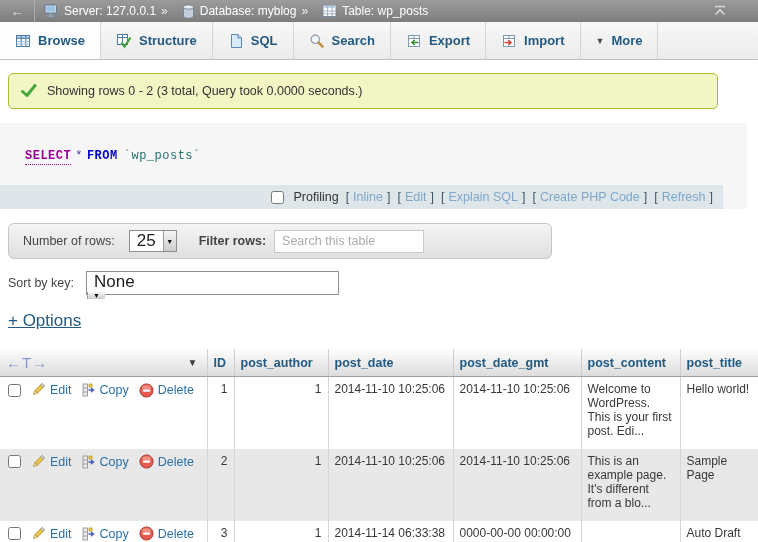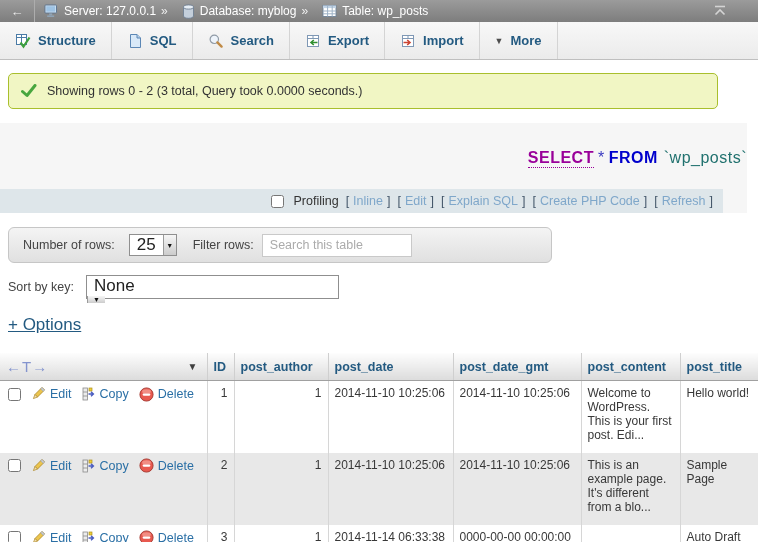--- a/index.html
+++ b/index.html
@@ -30,21 +30,21 @@
   }
   .tab.active { background:#fdfdfd; }
   .more-chevron { font-size:9px; color:#4d4d4d; }
   
   .message {
     margin:13px 40px 0 8px; background:#f1f6c4; border:1px solid #a9bf2d; border-radius:5px;
     padding:10px 12px; display:flex; align-items:center; gap:10px; font-size:12.5px; color:#333;
   }
   
   .query-box { margin-top:14px; width:747px; background:#f6f6f6; padding-top:26px; }
-  .sql-line { margin-left:25px; font-family:Liberation Sans, sans-serif; font-size:16px; letter-spacing:.5px;text-align:right; }
+  .sql-line { margin-left:25px; font-family:Liberation Mono, monospace; font-size:12px; letter-spacing:.5px; }
   .kw-select { color:#990099; font-weight:bold; border-bottom:1px dotted #990099; padding-bottom:1px; cursor:pointer; }
   .sql-star { color:#3a3ac0; margin:0 4px; }
   .kw { color:#0000cc; font-weight:bold; }
   .tbl-name { color:#20716e; margin-left:6px; }
   .profiling-row {
     margin-top:22px; background:#dee6ea; height:24px; width:723px; box-sizing:border-box;
     display:flex; align-items:center; justify-content:flex-end; padding-right:10px;
     font-size:12.5px; color:#333;
   }
   .profiling-row label { display:flex; align-items:center; gap:6px; }
@@ -60,21 +60,21 @@
   .mini-select {
     display:inline-flex; align-items:stretch; background:#fff;
     border:1px solid #8f8f8f; height:22px; box-sizing:border-box; cursor:pointer;
   }
   .sel-val { display:flex; align-items:center; padding:0 7px; font-size:17px; color:#222; flex:1; }
   .sel-btn {
     width:17px; background:linear-gradient(#f6f6f6,#cccccc); border-left:1px solid #9a9a9a;
     display:flex; align-items:center; justify-content:center; font-size:7px; color:#111;
   }
   .rows-select { width:48px; margin-left:14px; }
-  .filter-label { margin-left:16px; }
+  .filter-label { margin-left:22px;font-weight:bold; }
   .text-input {
     margin-left:8px; border:1px solid #c9c9c9; height:23px; width:150px; padding:0 7px;
     font-size:12.5px; color:#333; box-sizing:border-box; font-family:"Liberation Sans", sans-serif;
   }
   .text-input::placeholder { color:#ababab; }
   .sort-row { margin:12px 0 0 8px; display:flex; align-items:center; font-size:12.5px; color:#444; }
   .sort-select { width:253px; height:24px; margin-left:12px;flex-direction:column; }
   .options-link { margin:16px 0 16px 8px; display:inline-block; font-size:17px; color:#235a81; cursor:pointer;text-decoration:underline; }
   
   .grid { width:758px; border-collapse:collapse; table-layout:fixed; font-size:12px; color:#383838; margin-top:2px; }
@@ -147,20 +147,33 @@
       <svg width="16" height="12" viewBox="0 0 16 12">
           <line x1="3" y1="1.5" x2="13" y2="1.5" stroke="#d4d4d4" stroke-width="1.6"></line>
           <path d="M3.5 9.5 L8 5 L12.5 9.5" fill="none" stroke="#d4d4d4" stroke-width="1.6"></path>
         </svg>
     </span>
   </div>
 </div>
 
 
 <div class="tabbar">
+  <div class="tab active">
+    <span class="icn">
+      <svg width="16" height="16" viewBox="0 0 16 16">
+          <rect x="1.5" y="2.5" width="13" height="11" fill="#fff" stroke="#4a7ba6"></rect>
+          <rect x="1.5" y="2.5" width="13" height="2.8" fill="#b9d0e8" stroke="#4a7ba6"></rect>
+          <line x1="6.2" y1="2.5" x2="6.2" y2="13.5" stroke="#4a7ba6"></line>
+          <line x1="10.8" y1="2.5" x2="10.8" y2="13.5" stroke="#4a7ba6"></line>
+          <line x1="1.5" y1="8.4" x2="14.5" y2="8.4" stroke="#9cb8d4"></line>
+          <line x1="1.5" y1="11" x2="14.5" y2="11" stroke="#9cb8d4"></line>
+        </svg>
+    </span>
+    <span>Browse</span>
+  </div>
   <div class="tab">
     <span class="icn">
       <svg width="16" height="16" viewBox="0 0 16 16">
           <rect x="1.5" y="1.5" width="10" height="10" fill="#fff" stroke="#4a7ba6"></rect>
           <line x1="1.5" y1="4.5" x2="11.5" y2="4.5" stroke="#4a7ba6"></line>
           <line x1="6.5" y1="1.5" x2="6.5" y2="11.5" stroke="#4a7ba6"></line>
           <path d="M5.5 9.5 L8.5 13.5 L14.5 4.5" fill="none" stroke="#3ea03e" stroke-width="2.2"></path>
         </svg>
     </span>
     <span>Structure</span>

